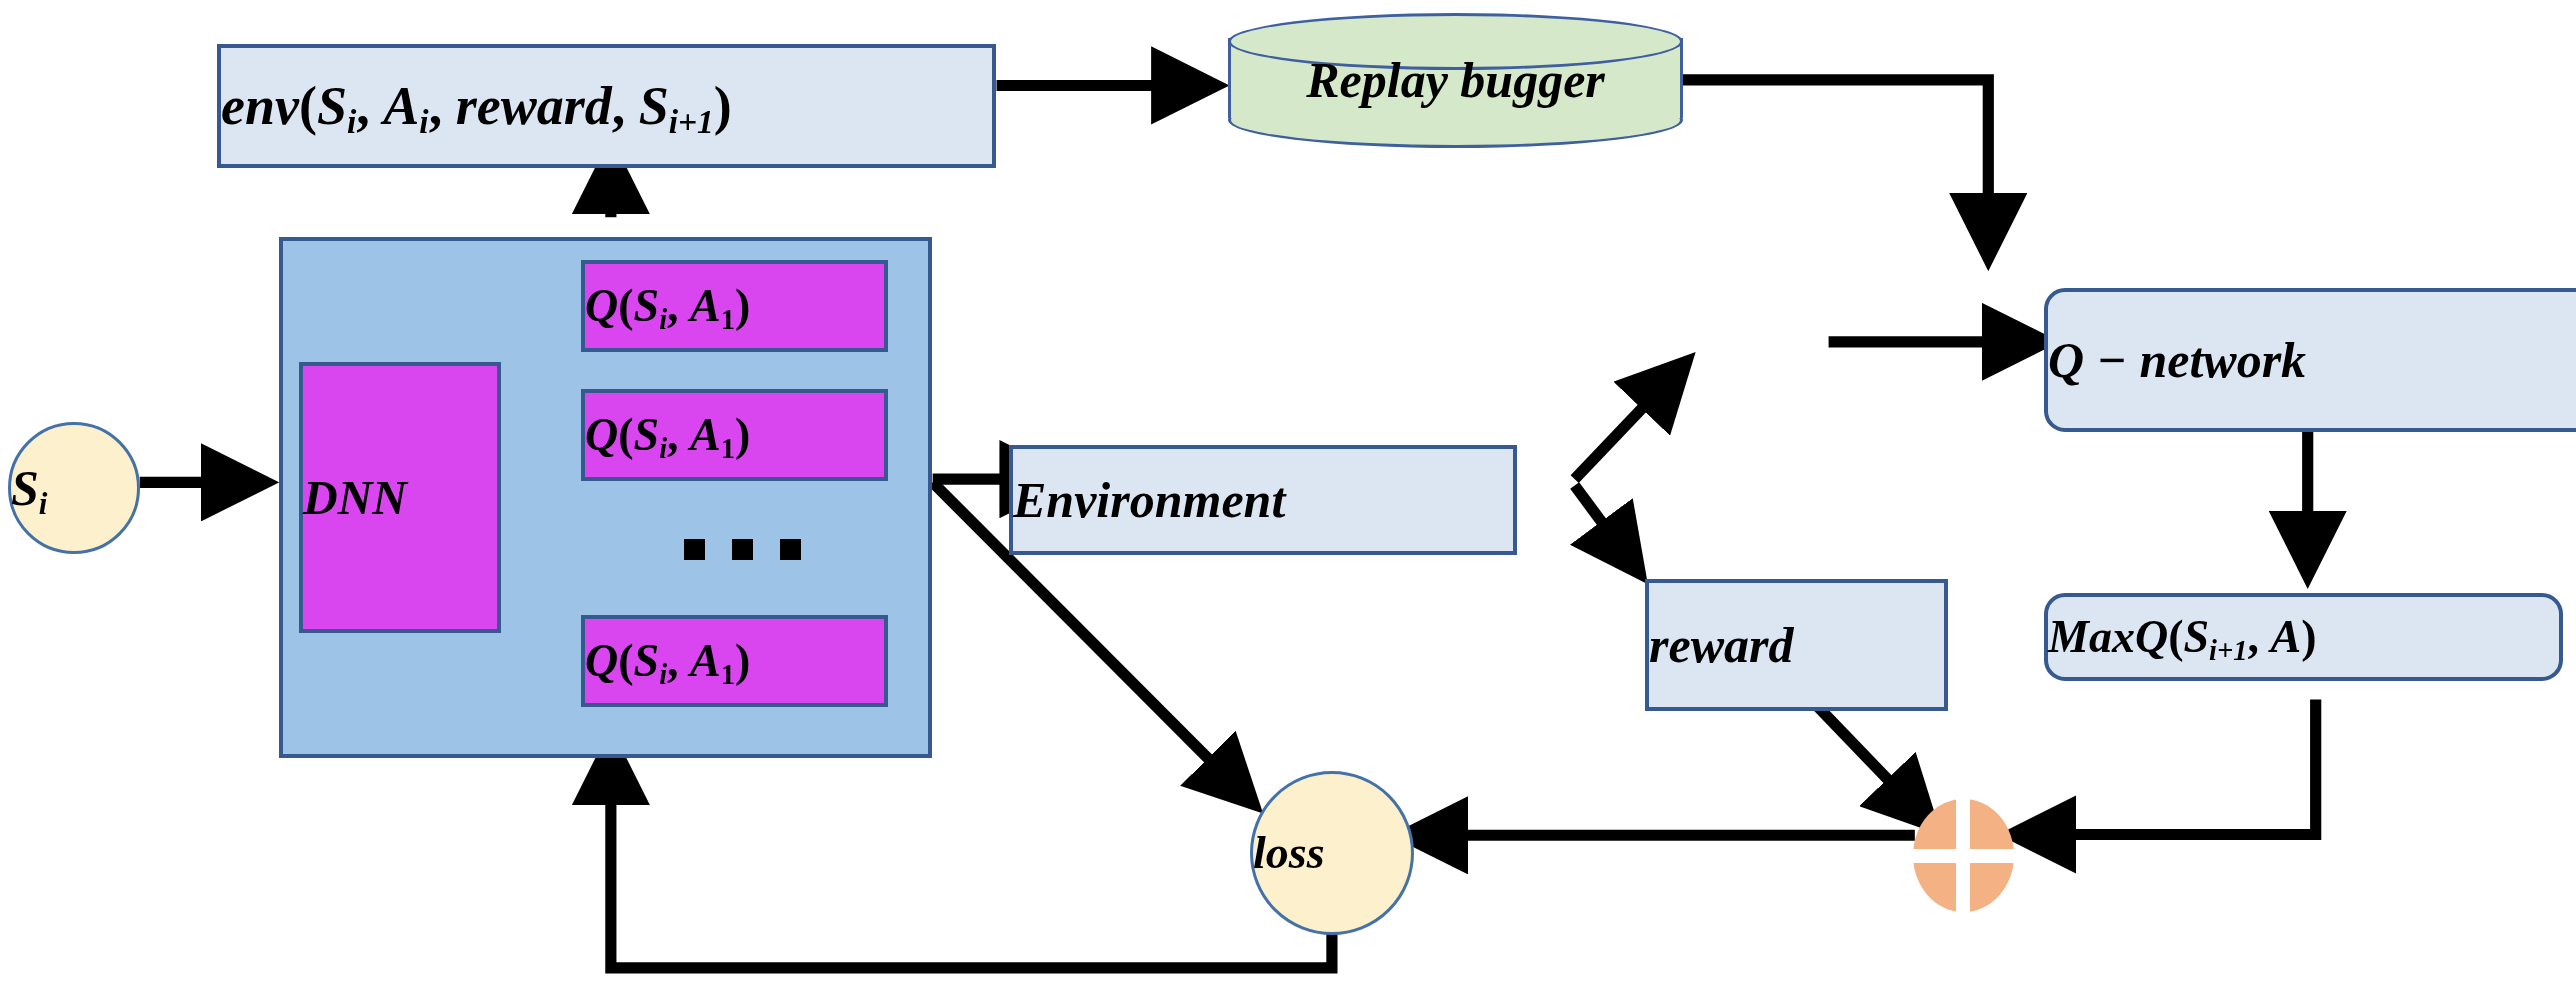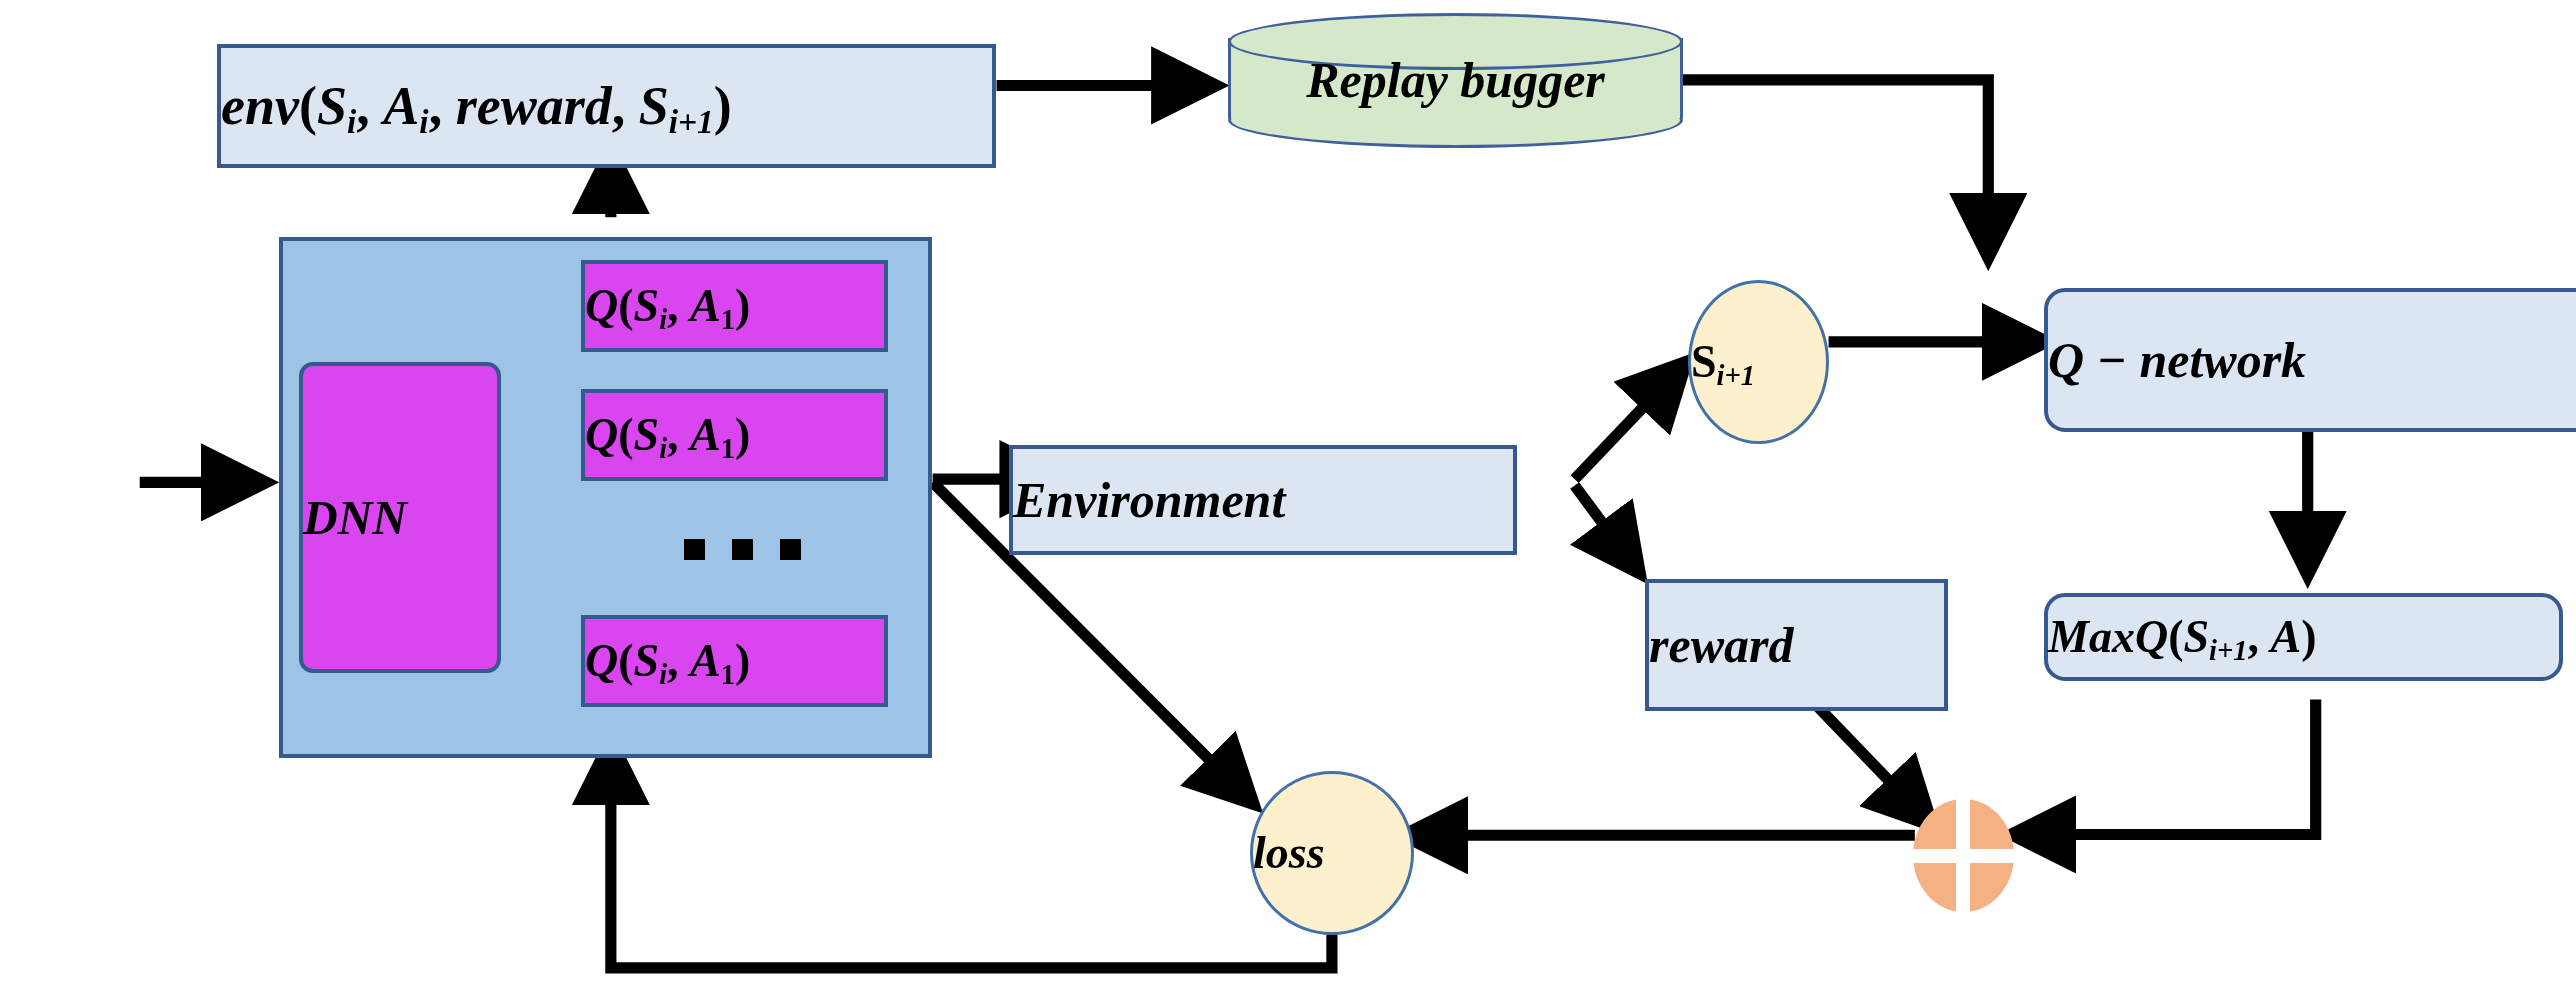--- a/index.html
+++ b/index.html
@@ -76,37 +76,42 @@
       <path d="M2900,876 L2900,1045 L2522,1045"></path>
 
       <path d="M2262,870 L2418,1032"></path>
 
       <path d="M2398,1046 L1760,1046"></path>
 
       <path d="M1668,1100 L1668,1212 L765,1212 L765,930"></path>
     </g>
   </svg>
 
+  <div class="node ellipse" style="left:8px;top:402px;width:132px;height:132px;">
+    <span class="mathfn" style="font-size:50px;">
+      <span>S</span><sub>i</sub>
+    </span>
+  </div>
 
   <div class="node rect" style="left:217px;top:24px;width:779px;height:124px;">
     <span class="mathfn" style="font-size:54px;">
       <span>env</span><span class="nosub">(</span><span>S</span><sub>i</sub><span class="nosub">,&nbsp;</span><span>A</span><sub>i</sub><span class="nosub">,&nbsp;</span><span>reward</span><span class="nosub">,&nbsp;</span><span>S</span><sub>i+1</sub><span class="nosub">)</span>
     </span>
   </div>
 
   <div style="position:absolute;left:1228px;top:11.2px;width:408px;height:136px;">
     <div class="cyl-bot" style="left:0;top:81px;width:449px;height:50px;"></div>
     <div class="cyl-body" style="left:0;top:27px;width:449px;height:80px;"></div>
     <div class="cyl-top" style="left:0;top:1.6px;width:449px;height:51px;"></div>
     <div class="cyl-label mathfn" style="left:0;top:27px;width:455px;height:83px;font-size:50px;">Replay bugger</div>
   </div>
 
   <div class="node group" style="left:279px;top:217px;width:653px;height:521px;"></div>
 
-  <div class="node subbox" style="left:299px;top:342px;width:202px;height:311px;border-radius:14px;">
+  <div class="node subbox" style="left:299px;top:342px;width:202px;height:271px;">
     <span class="mathfn" style="font-size:48px;">DNN</span>
   </div>
 
   <div class="node subbox" style="left:581px;top:240px;width:307px;height:92px;">
     <span class="mathfn" style="font-size:46px;">
       <span>Q</span><span class="nosub">(</span><span>S</span><sub>i</sub><span class="nosub">,&nbsp;</span><span>A</span><sub class="nosub">1</sub><span class="nosub">)</span>
     </span>
   </div>
 
   <div class="node subbox" style="left:581px;top:369px;width:307px;height:92px;">
@@ -124,25 +129,20 @@
   <div class="dots" style="left:684px;top:539px;">
     <i></i>
     <i></i>
     <i></i>
   </div>
 
   <div class="node rect" style="left:1009px;top:425px;width:508px;height:110px;">
     <span class="mathfn" style="font-size:50px;">Environment</span>
   </div>
 
-  <div class="node ellipse" style="left:1688px;top:260px;width:141px;height:164px;">
-    <span class="mathfn" style="font-size:46px;font-style:normal;">
-      <span>S</span><sub>i+1</sub>
-    </span>
-  </div>
 
   <div class="node rect" style="left:1645px;top:559px;width:303px;height:132px;">
     <span class="mathfn" style="font-size:50px;">reward</span>
   </div>
 
   <div class="node rect round" style="left:2044px;top:268px;width:598px;height:144px;">
     <span class="mathfn" style="font-size:50px;">Q − network</span>
   </div>
 
   <div class="node rect round" style="left:2044px;top:573px;width:519px;height:88px;">

